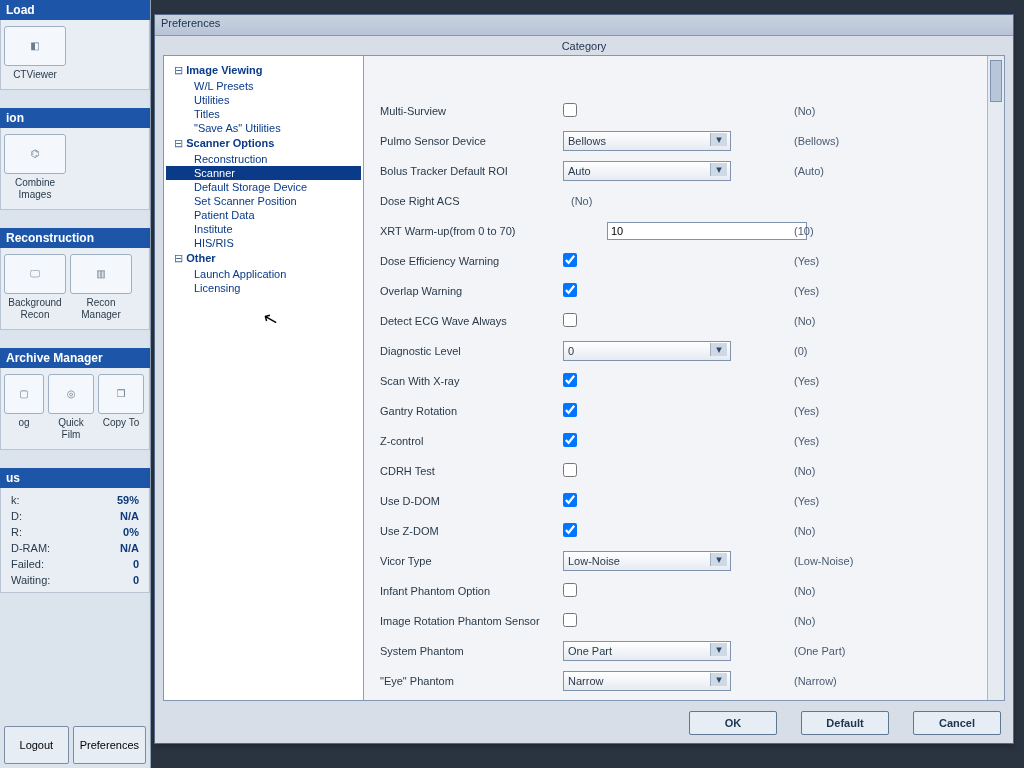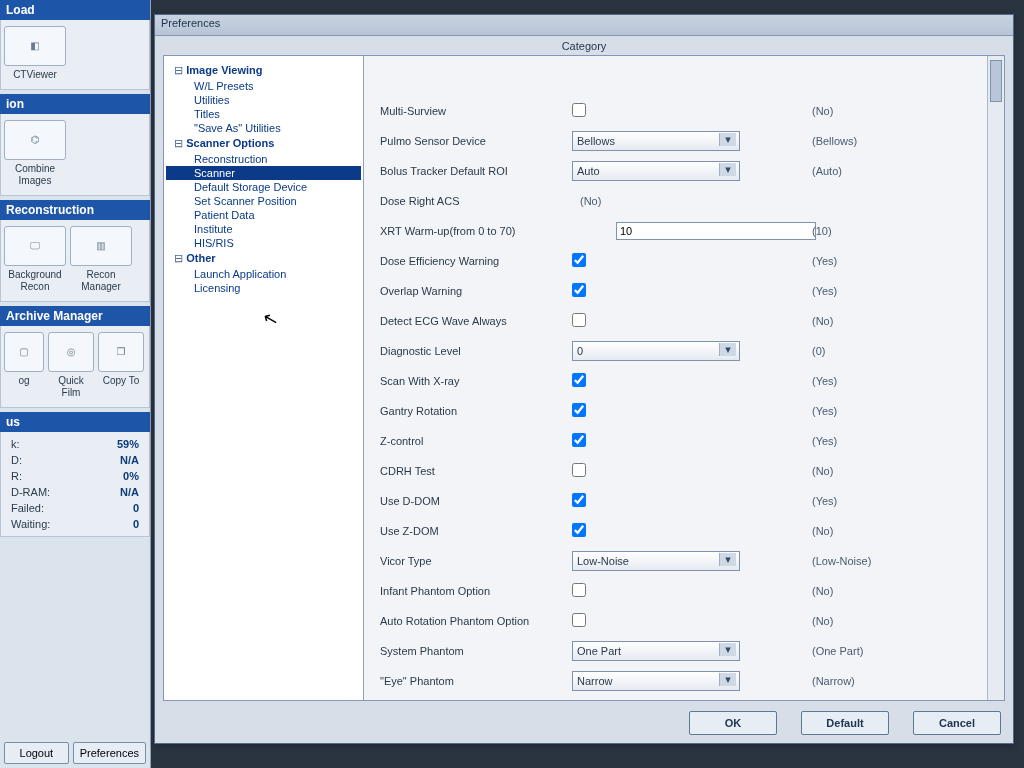--- a/index.html
+++ b/index.html
@@ -14,21 +14,21 @@
   
   .leftcol {
     position: absolute;
     left: 0; top: 0;
     width: 151px; height: 768px;
     background: #dbe3ec;
     border-right: 1px solid #8fa1b5;
     box-sizing: border-box;
   }
   .leftcol .group {
-    margin-bottom: 4px;
+    margin-bottom: 18px;
   }
   .leftcol .grouptitle {
     background: #1d56a8;
     color: #fff;
     font-weight: bold;
     padding: 3px 6px;
     font-size: 12px;
   }
   .leftcol .groupbody {
     background: #e9eef5;
@@ -63,21 +63,21 @@
     font-size: 11px;
     color: #2a3a4a;
   }
   .statrow .v { font-weight: bold; color:#0d3a78; }
   .bottombtns {
     position: absolute; bottom: 4px; left: 4px; right: 4px;
     display: flex; gap: 4px;
   }
   .bottombtns button {
     flex: 1;
-    height: 22px;
+    height: 38px;
     font-family: inherit; font-size: 11px;
     background: #e7edf5;
     border: 1px solid #7a8da3;
     border-radius: 2px;
   }
 
   
   .dialog {
     position: absolute;
     left: 154px; top: 14px;
@@ -154,21 +154,21 @@
     background:#b8c6d9; border:1px solid #7f93ad;
   }
   .formrows {
     position:absolute; left:0; right:18px; top:0; bottom:0;
     overflow:hidden;
     padding-top: 40px;
   }
   .row {
     display: grid;
     grid-template-columns: 180px 220px 110px;
-    column-gap: 12px;
+    column-gap: 3px;
     align-items: center;
     height: 30px;
     padding-left: 16px;
   }
   .row .lbl { color:#2a3a4a; }
   .row .ctrl { }
   .row .hint { color:#4a5b70; padding-left:8px; white-space:nowrap; }
   .row input[type=text]{
     width: 200px; height: 18px;
     box-sizing:border-box;
@@ -433,21 +433,21 @@
               <div class="sel">Low-Noise</div>
             </div>
             <div class="hint">(Low-Noise)</div>
           </div>
           <div class="row">
             <div class="lbl">Infant Phantom Option</div>
             <div class="ctrl"><input type="checkbox" style=""></div>
             <div class="hint">(No)</div>
           </div>
           <div class="row">
-            <div class="lbl">Auto Rotation Phantom Option</div>
+            <div class="lbl">Image Rotation Phantom Sensor</div>
             <div class="ctrl"><input type="checkbox" style=""></div>
             <div class="hint">(No)</div>
           </div>
           <div class="row">
             <div class="lbl">System Phantom</div>
             <div class="ctrl">
               <div class="sel">One Part</div>
             </div>
             <div class="hint">(One Part)</div>
           </div>

